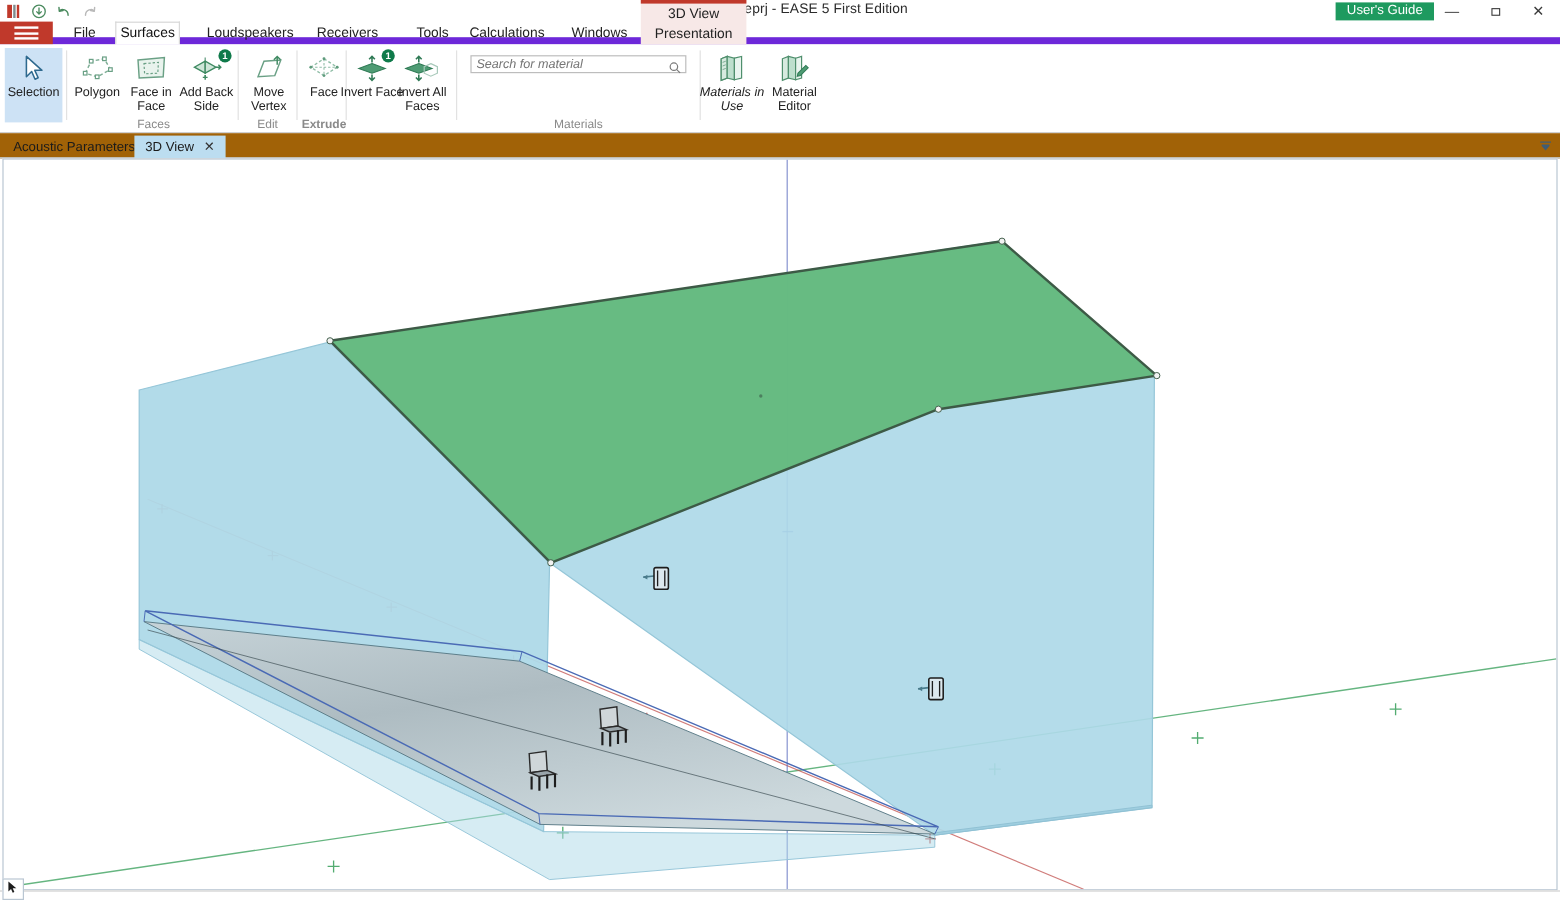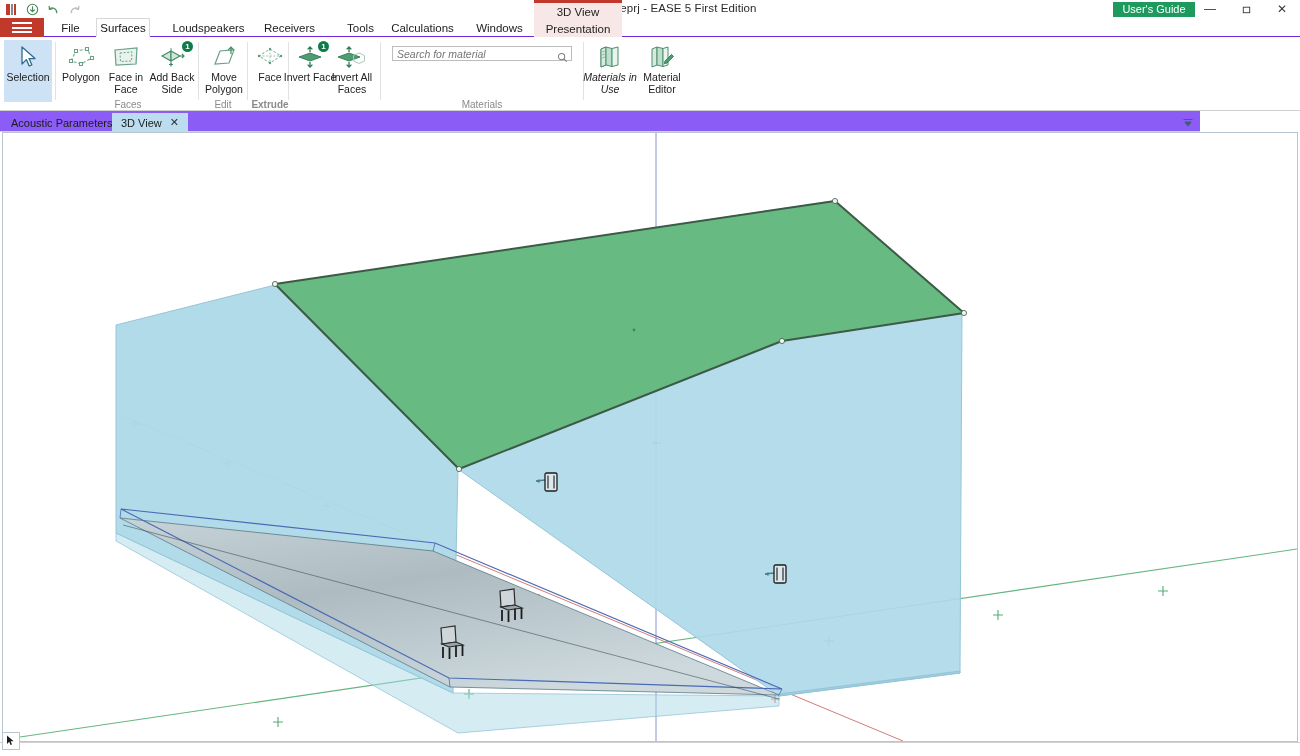--- a/index.html
+++ b/index.html
@@ -35,21 +35,21 @@
     display:flex; align-items:center; justify-content:center;
     font-size: 12px; color:#3a3a3a; cursor: pointer;
   }
   .wbtn.min { left: 1193px; }
   .wbtn.max { left: 1229px; }
   .wbtn.close { left: 1265px; }
 
   
   .tabstrip {
     position:absolute; top:18px; left:0; width:1300px; height:19px;
-    background:#ffffff; border-bottom: 1px solid #6d28d9;
+    background:#ffffff; border-bottom: 6px solid #6d28d9;
   }
   .hamburger {
     position:absolute; top:0; left:0; width:44px; height:19px;
     background:#c0392b; display:flex; align-items:center; justify-content:center;
     cursor:pointer;
   }
   .hamburger i { display:block; width:20px; height:2px; background:#fff; margin:1.3px 0; }
   .hamburger .stack { display:flex; flex-direction:column; }
 
   .mtab {
@@ -111,22 +111,22 @@
   }
   .matsearch input {
     position:absolute; left:4px; top:0; width:150px; height:13px; border:0; outline:0;
     font-size:10.5px; font-style:italic; color:#7a7a7a;
     font-family:"Liberation Sans", sans-serif; background:transparent;
   }
   .matsearch .sicon { position:absolute; right:3px; top:2px; }
 
   
   .doctabs {
-    position:absolute; top:111px; left:0; width:1200px; height:21px;
-    background:#8b5cf6; border-bottom:1px solid #c8d4de;
+    position:absolute; top:111px; left:0; width:1300px; height:21px;
+    background:#a16207; border-bottom:1px solid #c8d4de;
   }
   .dtab {
     position:absolute; top:2px; height:19px; display:flex; align-items:center;
     font-size:11px; color:#1b1b1b; padding:0 9px; cursor:pointer;
   }
   .dtab.active { background:#bcddf0; }
   .dtab .xc { margin-left:8px; font-size:11px; color:#333; }
   .dtabmenu { position:absolute; right:6px; top:4px; cursor:pointer; }
 
   
@@ -277,21 +277,21 @@
     <div class="rgroup" style="left:200px; width:46px;">
       <div class="glabel">Edit</div>
     </div>
     <div class="rbtn" style="left:202px;width:44px;">
       <span class="glyph">
         <svg width="28" height="24" viewBox="0 0 28 24">
           <path d="M5 19 L10 6 L24 5 L19 18 Z" fill="none" stroke="#6aa085" stroke-width="1.2"></path>
           <path d="M21 2 L21 9 M18.2 4.8 L21 2 L23.8 4.8" stroke="#3f8a62" stroke-width="1.2" fill="none"></path>
         </svg>
       </span>
-      <span class="cap">Move Polygon</span>
+      <span class="cap">Move Vertex</span>
     </div>
     <div class="rsep" style="left:247px;"></div>
 
     <div class="rgroup" style="left:248px; width:44px;font-weight:bold;">
       <div class="glabel">Extrude</div>
     </div>
     <div class="rbtn" style="left:248px;width:44px;">
       <span class="glyph">
         <svg width="28" height="24" viewBox="0 0 28 24">
           <path d="M14 4 L25 11 L14 18 L3 11 Z" fill="none" stroke="#8fbda6" stroke-width="1.1" stroke-dasharray="2.5,1.8"></path>

